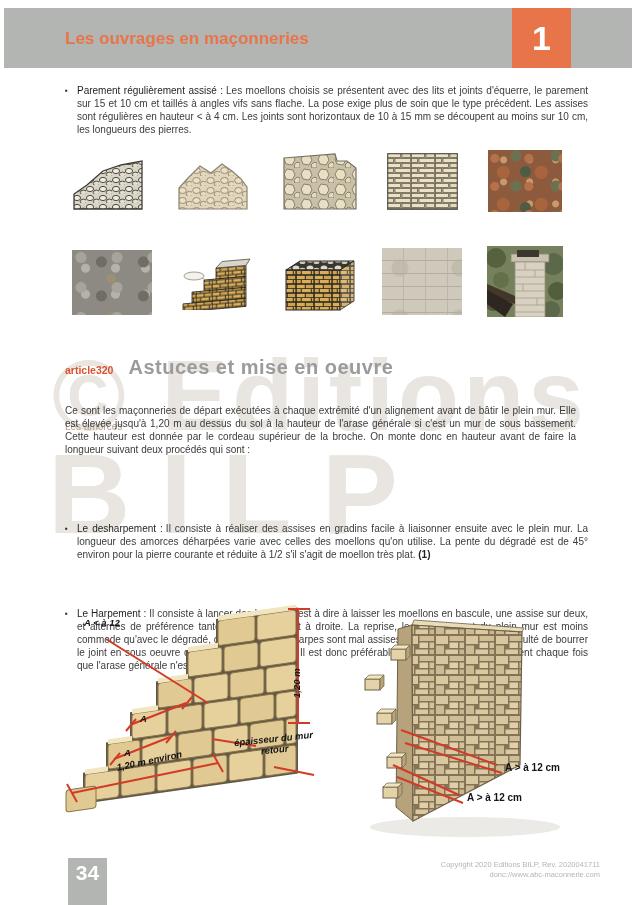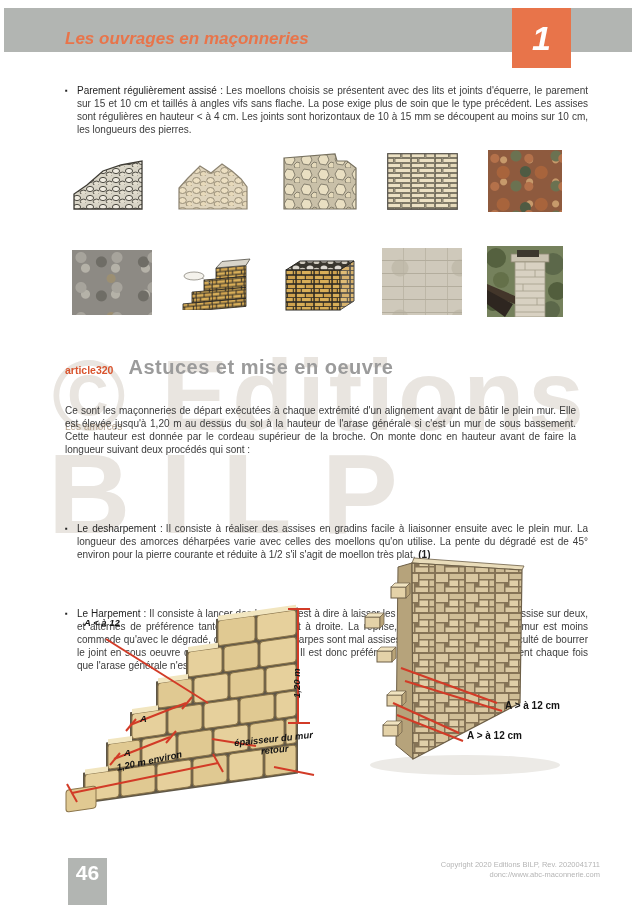--- a/index.html
+++ b/index.html
@@ -4,21 +4,21 @@
 <style>
   html,body{margin:0;padding:0;background:#ffffff;}
   .page{position:relative;width:640px;height:905px;background:#fff;overflow:hidden;
         font-family:"Liberation Sans","DejaVu Sans",sans-serif;color:#3b3b3b;}
   .layer{position:absolute;z-index:1;}
   
   .watermark{position:absolute;z-index:0;color:#e9e5e0;font-weight:bold;white-space:nowrap;user-select:none;}
   .wm1{left:52px;top:338px;font-size:100px;letter-spacing:4px;}
   .wm2{left:48px;top:428px;font-size:114px;letter-spacing:30px;}
   
-  .chapter-header{left:4px;top:8px;width:628px;height:44px;background:#b2b5b2;font-style:italic;}
+  .chapter-header{left:4px;top:8px;width:628px;height:60px;background:#b2b5b2;}
   .chapter-title{position:absolute;left:61px;top:0;height:60px;line-height:62px;
                  font-size:17px;font-weight:bold;color:#e8744a;}
   .chapter-num{position:absolute;left:508px;top:0;width:59px;height:60px;background:#e8744a;
                color:#fff;font-size:34px;font-weight:bold;text-align:center;line-height:60px;}
   
   .txt{font-size:10px;line-height:13px;text-align:justify;}
   .bullet{padding-left:12px;position:relative;}
   .bullet::before{content:"▪";position:absolute;left:0;top:0;font-size:8px;color:#222;}
   .bt{font-weight:normal;color:#1f1f1f;margin-right:3px;}
   .bref{font-weight:bold;color:#1f1f1f;}
@@ -284,21 +284,21 @@
       </g>
     </svg>
     <span class="fig-label" style="left:24px;top:22px;">A &lt; à 12</span>
     <span class="fig-label" style="left:80px;top:118px;">A</span>
     <span class="fig-label" style="left:64px;top:152px;">A</span>
     <span class="fig-label rot-up" style="left:242px;top:92px;">1,20 m</span>
     <span class="fig-label" style="left:172px;top:138px;width:84px;white-space:normal;text-align:center;line-height:11px;transform:rotate(-6deg);">épaisseur du mur retour</span>
     <span class="fig-label" style="left:56px;top:160px;transform:rotate(-12deg);">1,20 m environ</span>
   </div>
 
-  <div class="fig" style="left:345px;top:553px;width:255px;height:235px;">
+  <div class="fig" style="left:345px;top:615px;width:255px;height:235px;">
     <svg width="255" height="235" viewBox="0 0 255 235">
       <defs>
         <pattern id="rstone" width="30" height="20" patternUnits="userSpaceOnUse">
           <rect width="30" height="20" fill="#857356"></rect>
           <rect x="1" y="1" width="12" height="8" fill="#d9c7a0"></rect>
           <rect x="14.5" y="1" width="14.5" height="5" fill="#cfbd96"></rect>
           <rect x="14.5" y="7.5" width="8.5" height="5.5" fill="#e0cfa8"></rect>
           <rect x="24.5" y="7.5" width="4.5" height="5.5" fill="#d4c29b"></rect>
           <rect x="1" y="10.5" width="8" height="8.5" fill="#cdbb94"></rect>
           <rect x="10.5" y="14.5" width="12.5" height="4.5" fill="#dbc9a2"></rect>
@@ -340,19 +340,19 @@
         <line x1="56" y1="115" x2="152" y2="150"></line>
         <line x1="60" y1="128" x2="157" y2="158"></line>
         <line x1="48" y1="150" x2="114" y2="180"></line>
         <line x1="52" y1="162" x2="118" y2="188"></line>
       </g>
     </svg>
     <span class="fig-label" style="left:160px;top:147px;font-size:10px;">A &gt; à 12 cm</span>
     <span class="fig-label" style="left:122px;top:177px;font-size:10px;">A &gt; à 12 cm</span>
   </div>
 
-  <div class="layer page-num-box">46</div>
+  <div class="layer page-num-box">34</div>
   <div class="layer copyright">
     <span style="display:block;">Copyright 2020 Editions BILP, Rev. 2020041711</span>
     <a href="#">donc://www.abc-maconnerie.com</a>
   </div>
 
 </div>
 
 </body></html>

